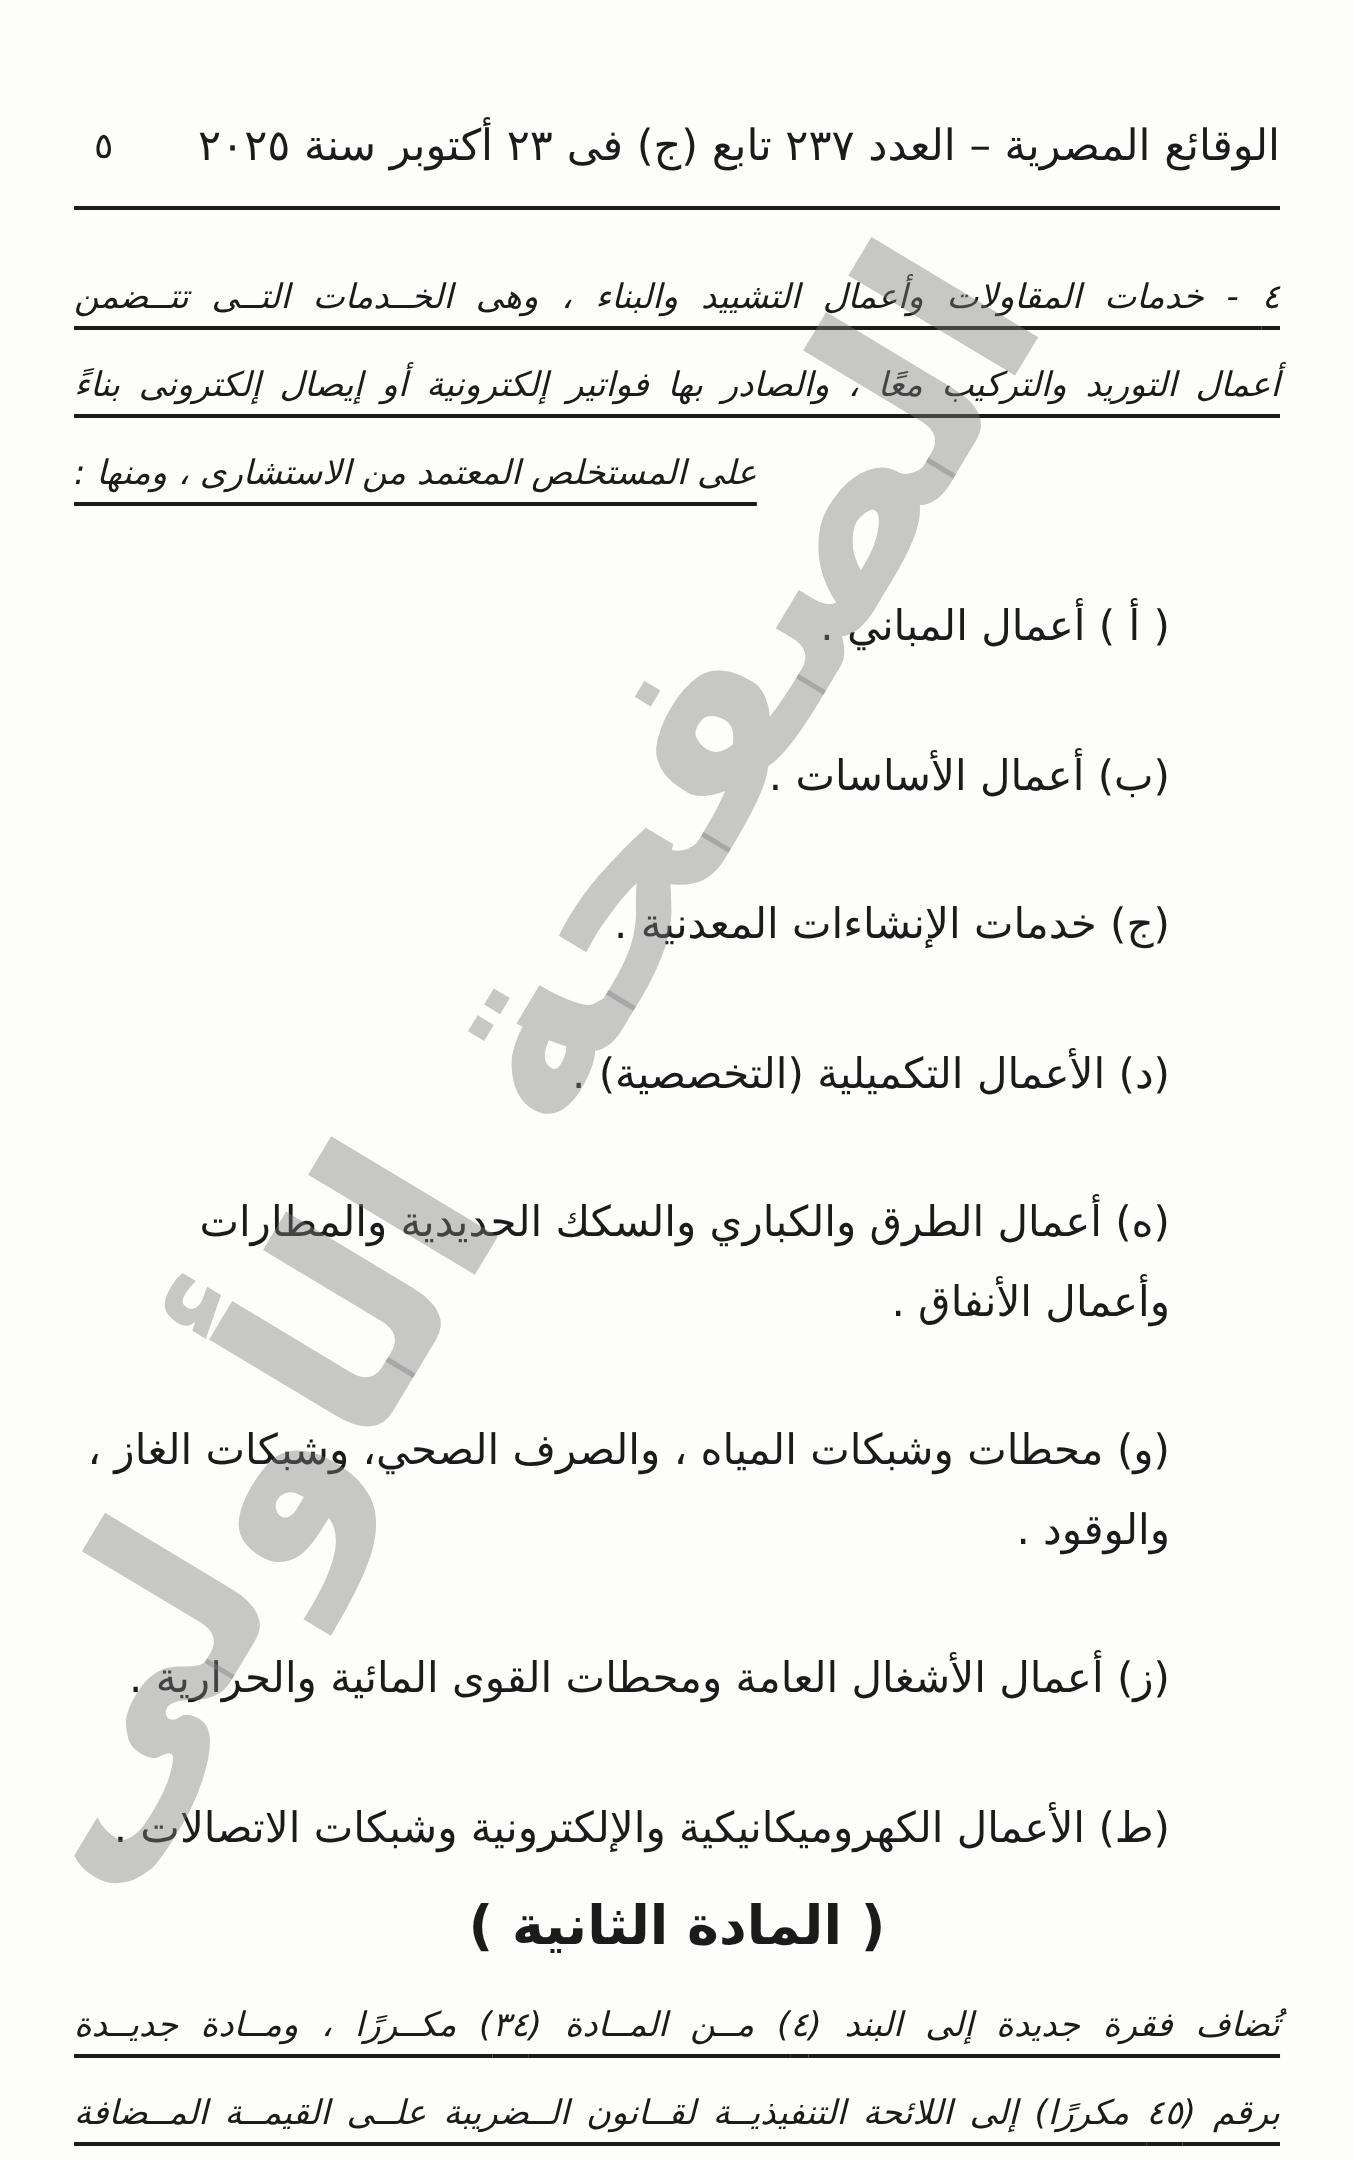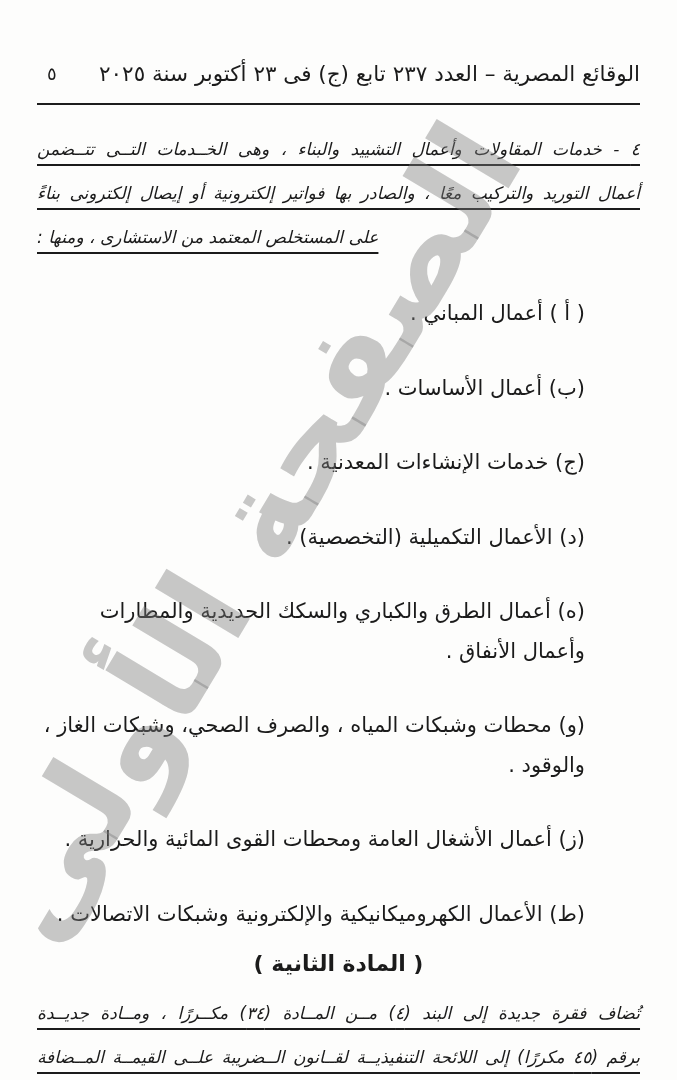--- a/index.html
+++ b/index.html
@@ -52,21 +52,21 @@
     text-decoration-thickness: 1.5px;
     text-underline-offset: 9px;
   }
   .line.full { text-align: justify; text-align-last: justify; }
   .line.last { text-align: left; }
   .works-list { margin-top: 7px; padding-right: 55px; font-size: 21px; }
   .works-list .item { line-height: 39.5px; margin-top: 35px; }
   .article-heading {
     text-align: center;
     font-weight: bold;
-    font-size: 22px;
+    font-size: 27px;
     line-height: 36px;
     margin-top: 12px;
     letter-spacing: 0.5px;
   }
 </style>
 </head>
 <body>
 
 <div class="page">
 

